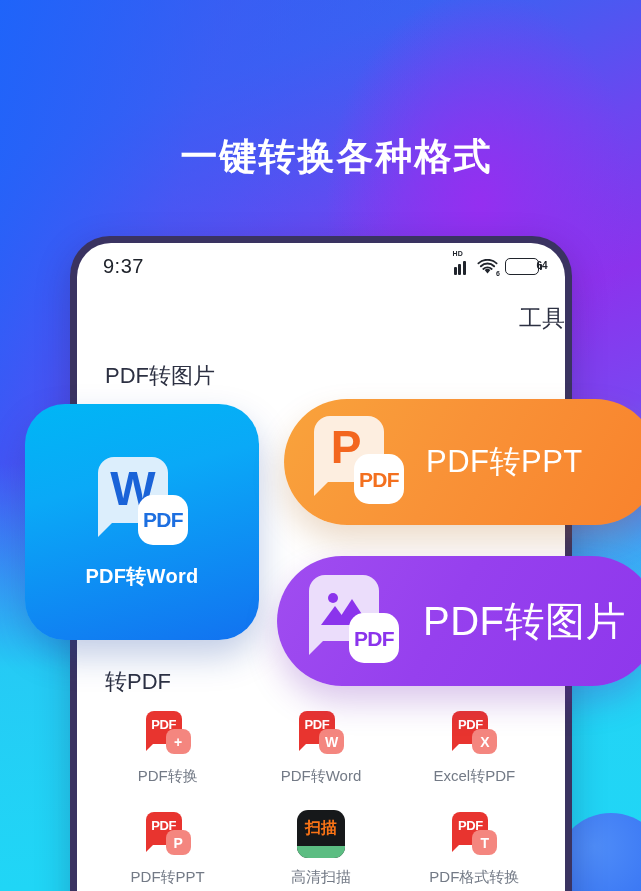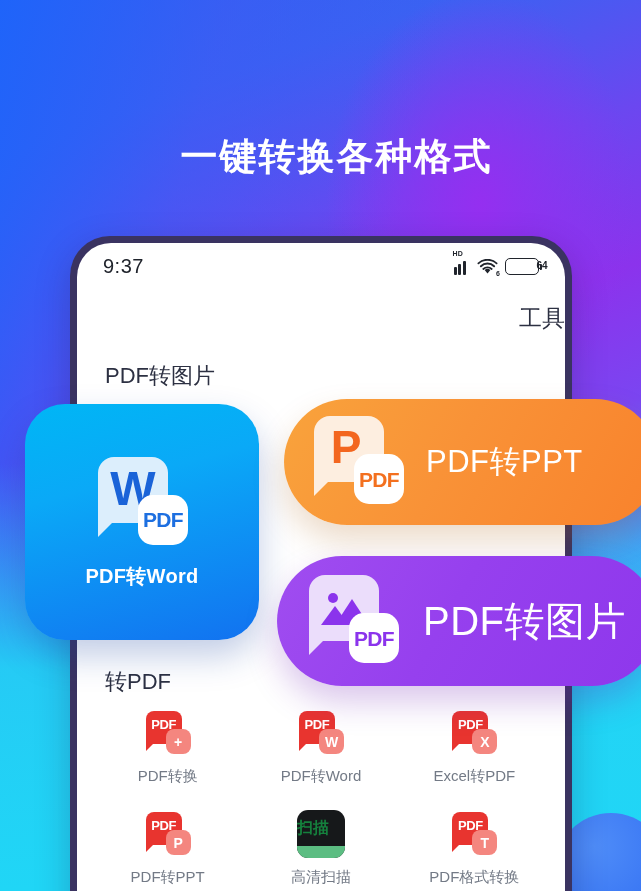--- a/index.html
+++ b/index.html
@@ -160,21 +160,21 @@
     color: #fff; font-size: 14px; font-weight: 800; line-height: 1;
   }
 
   
   .scan-ico {
     position: relative; width: 48px; height: 48px;
     border-radius: 11px; overflow: hidden; background: #16181a;
   }
   .scan-ico .txt {
     position: absolute; left: 0; right: 0; top: 8px;
-    text-align: left; color: #15803d; font-size: 16px; font-weight: 700; letter-spacing: 0px;
+    text-align: center; color: #f97316; font-size: 16px; font-weight: 700; letter-spacing: 0px;
   }
   .scan-ico .strip { position: absolute; left: 0; right: 0; bottom: 0; height: 12px; background: #5cbd82; }
 
   
   .card { position: absolute; color: #fff; }
 
   .card-word {
     left: 25px; top: 404px; width: 234px; height: 236px;
     border-radius: 40px;
     background: linear-gradient(165deg, #00b6f5 0%, #0aa9f7 34%, #1272f0 100%);

